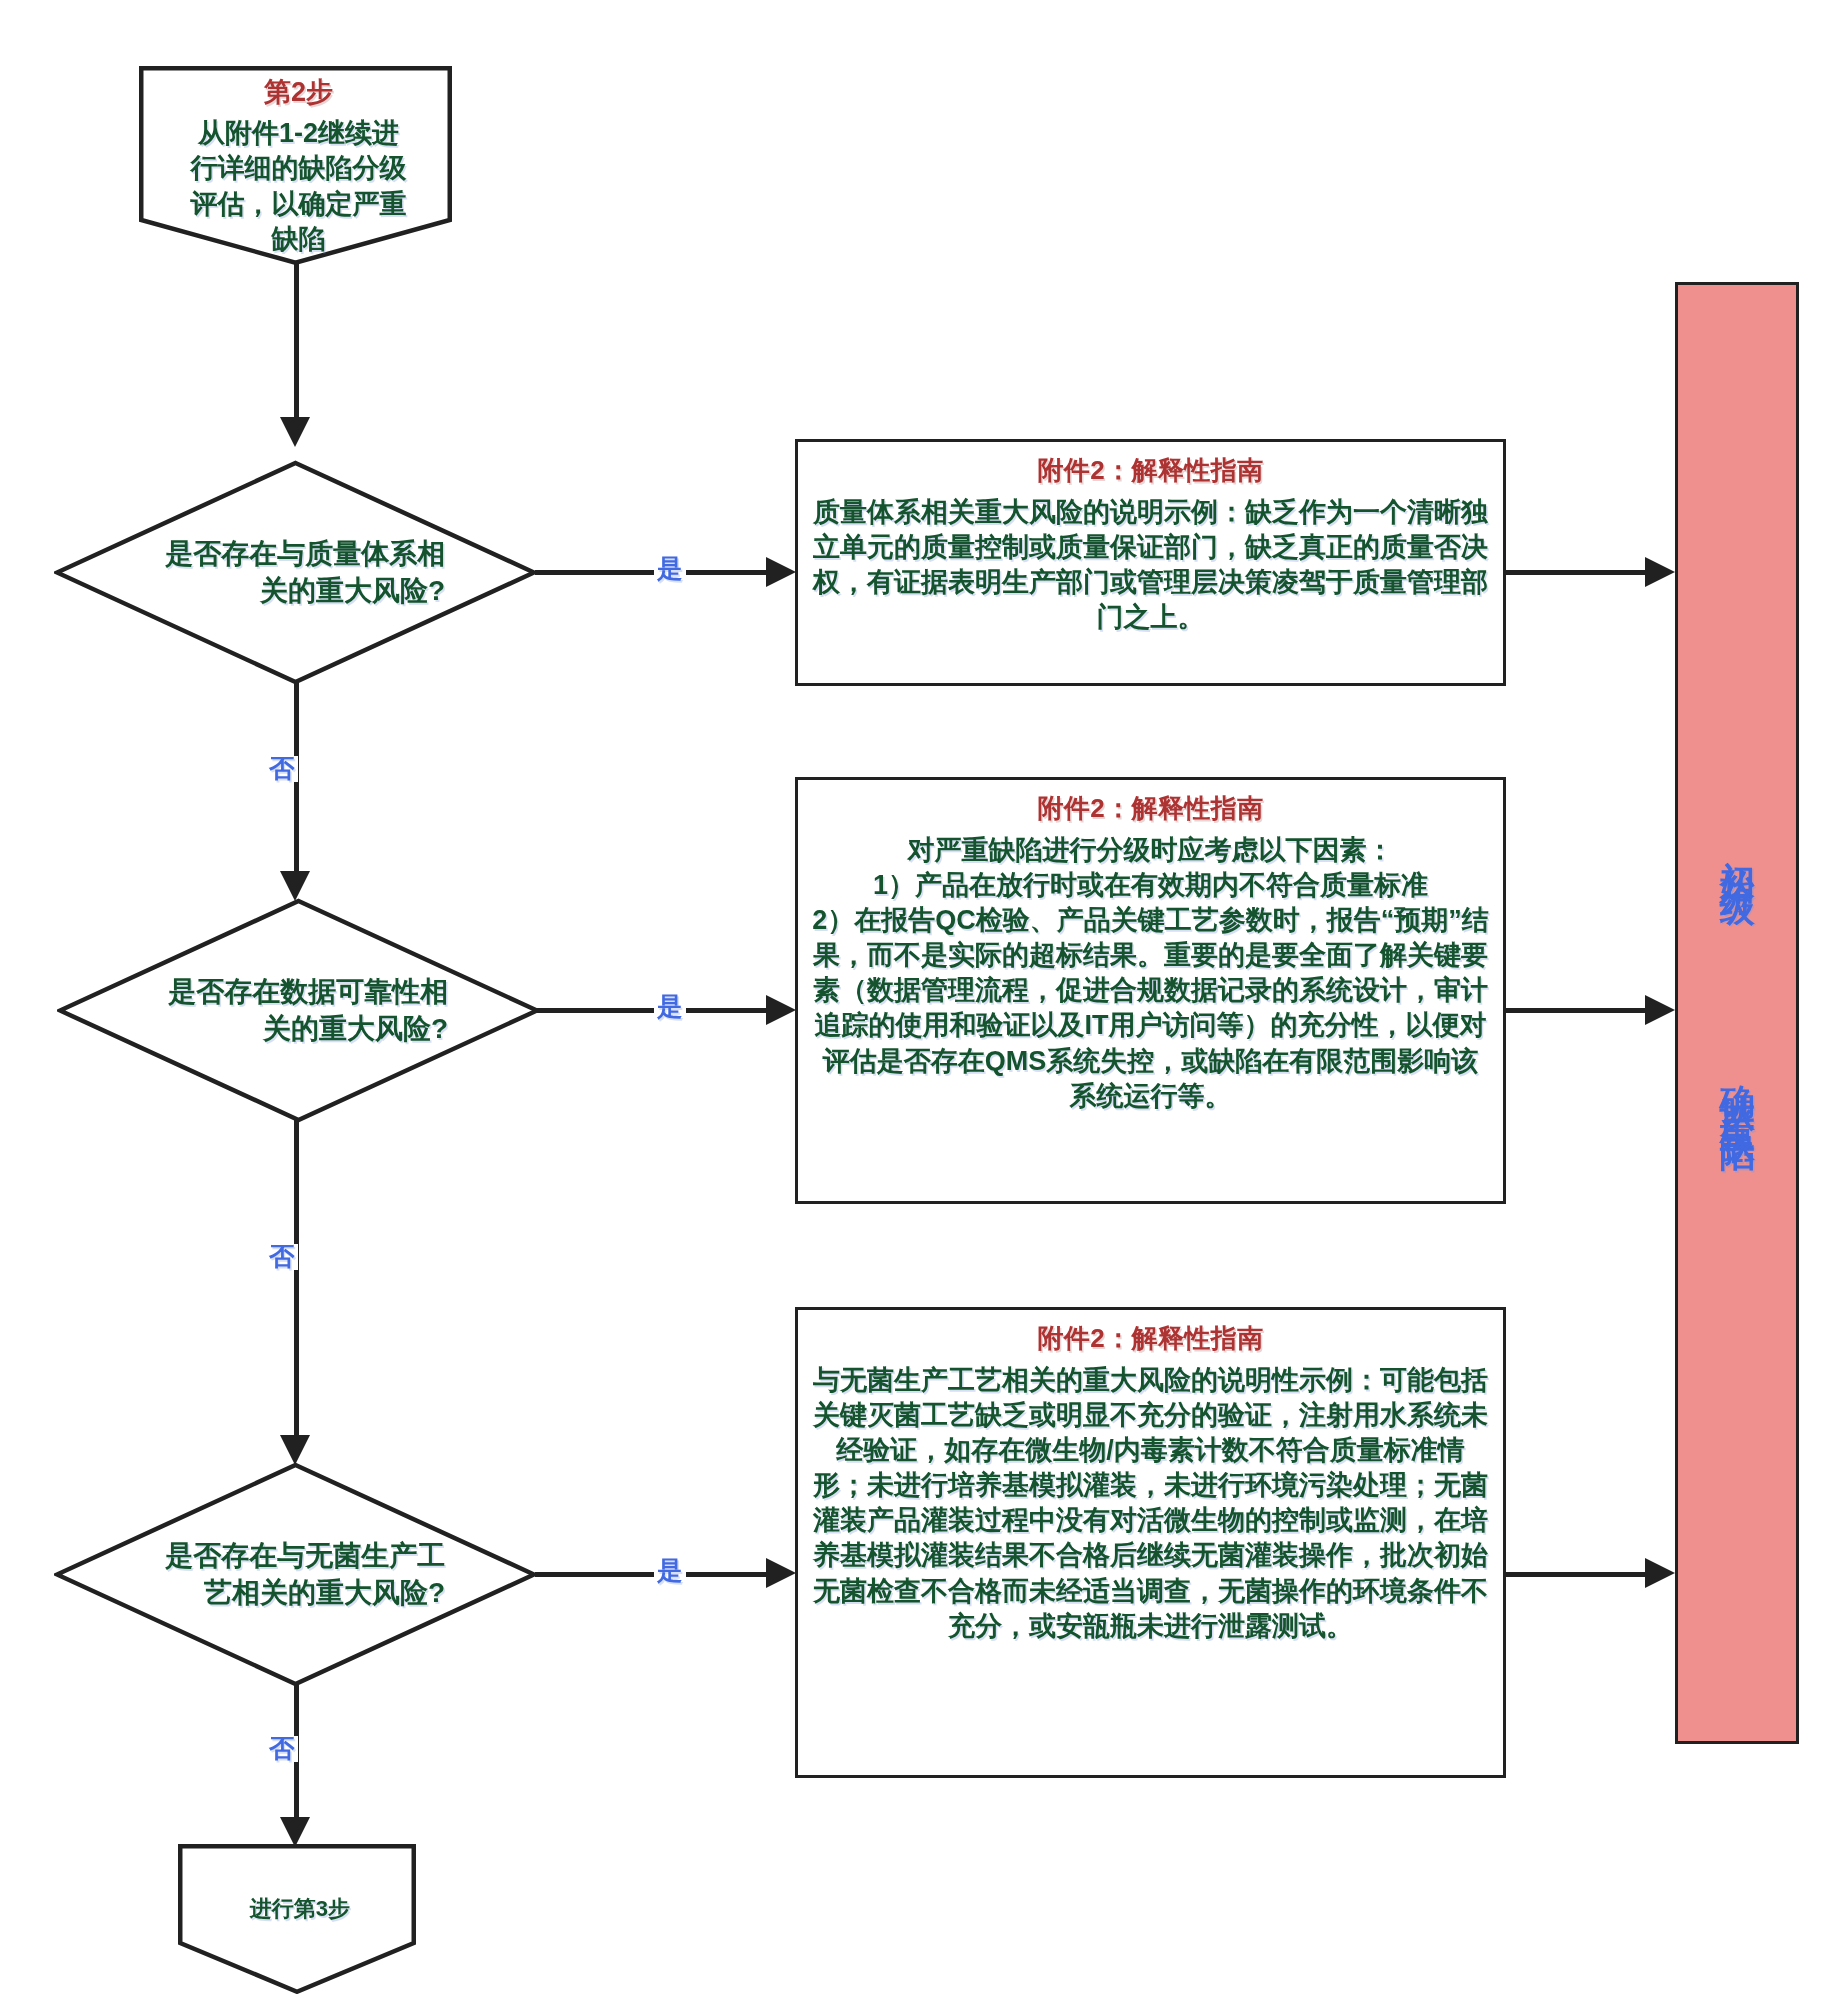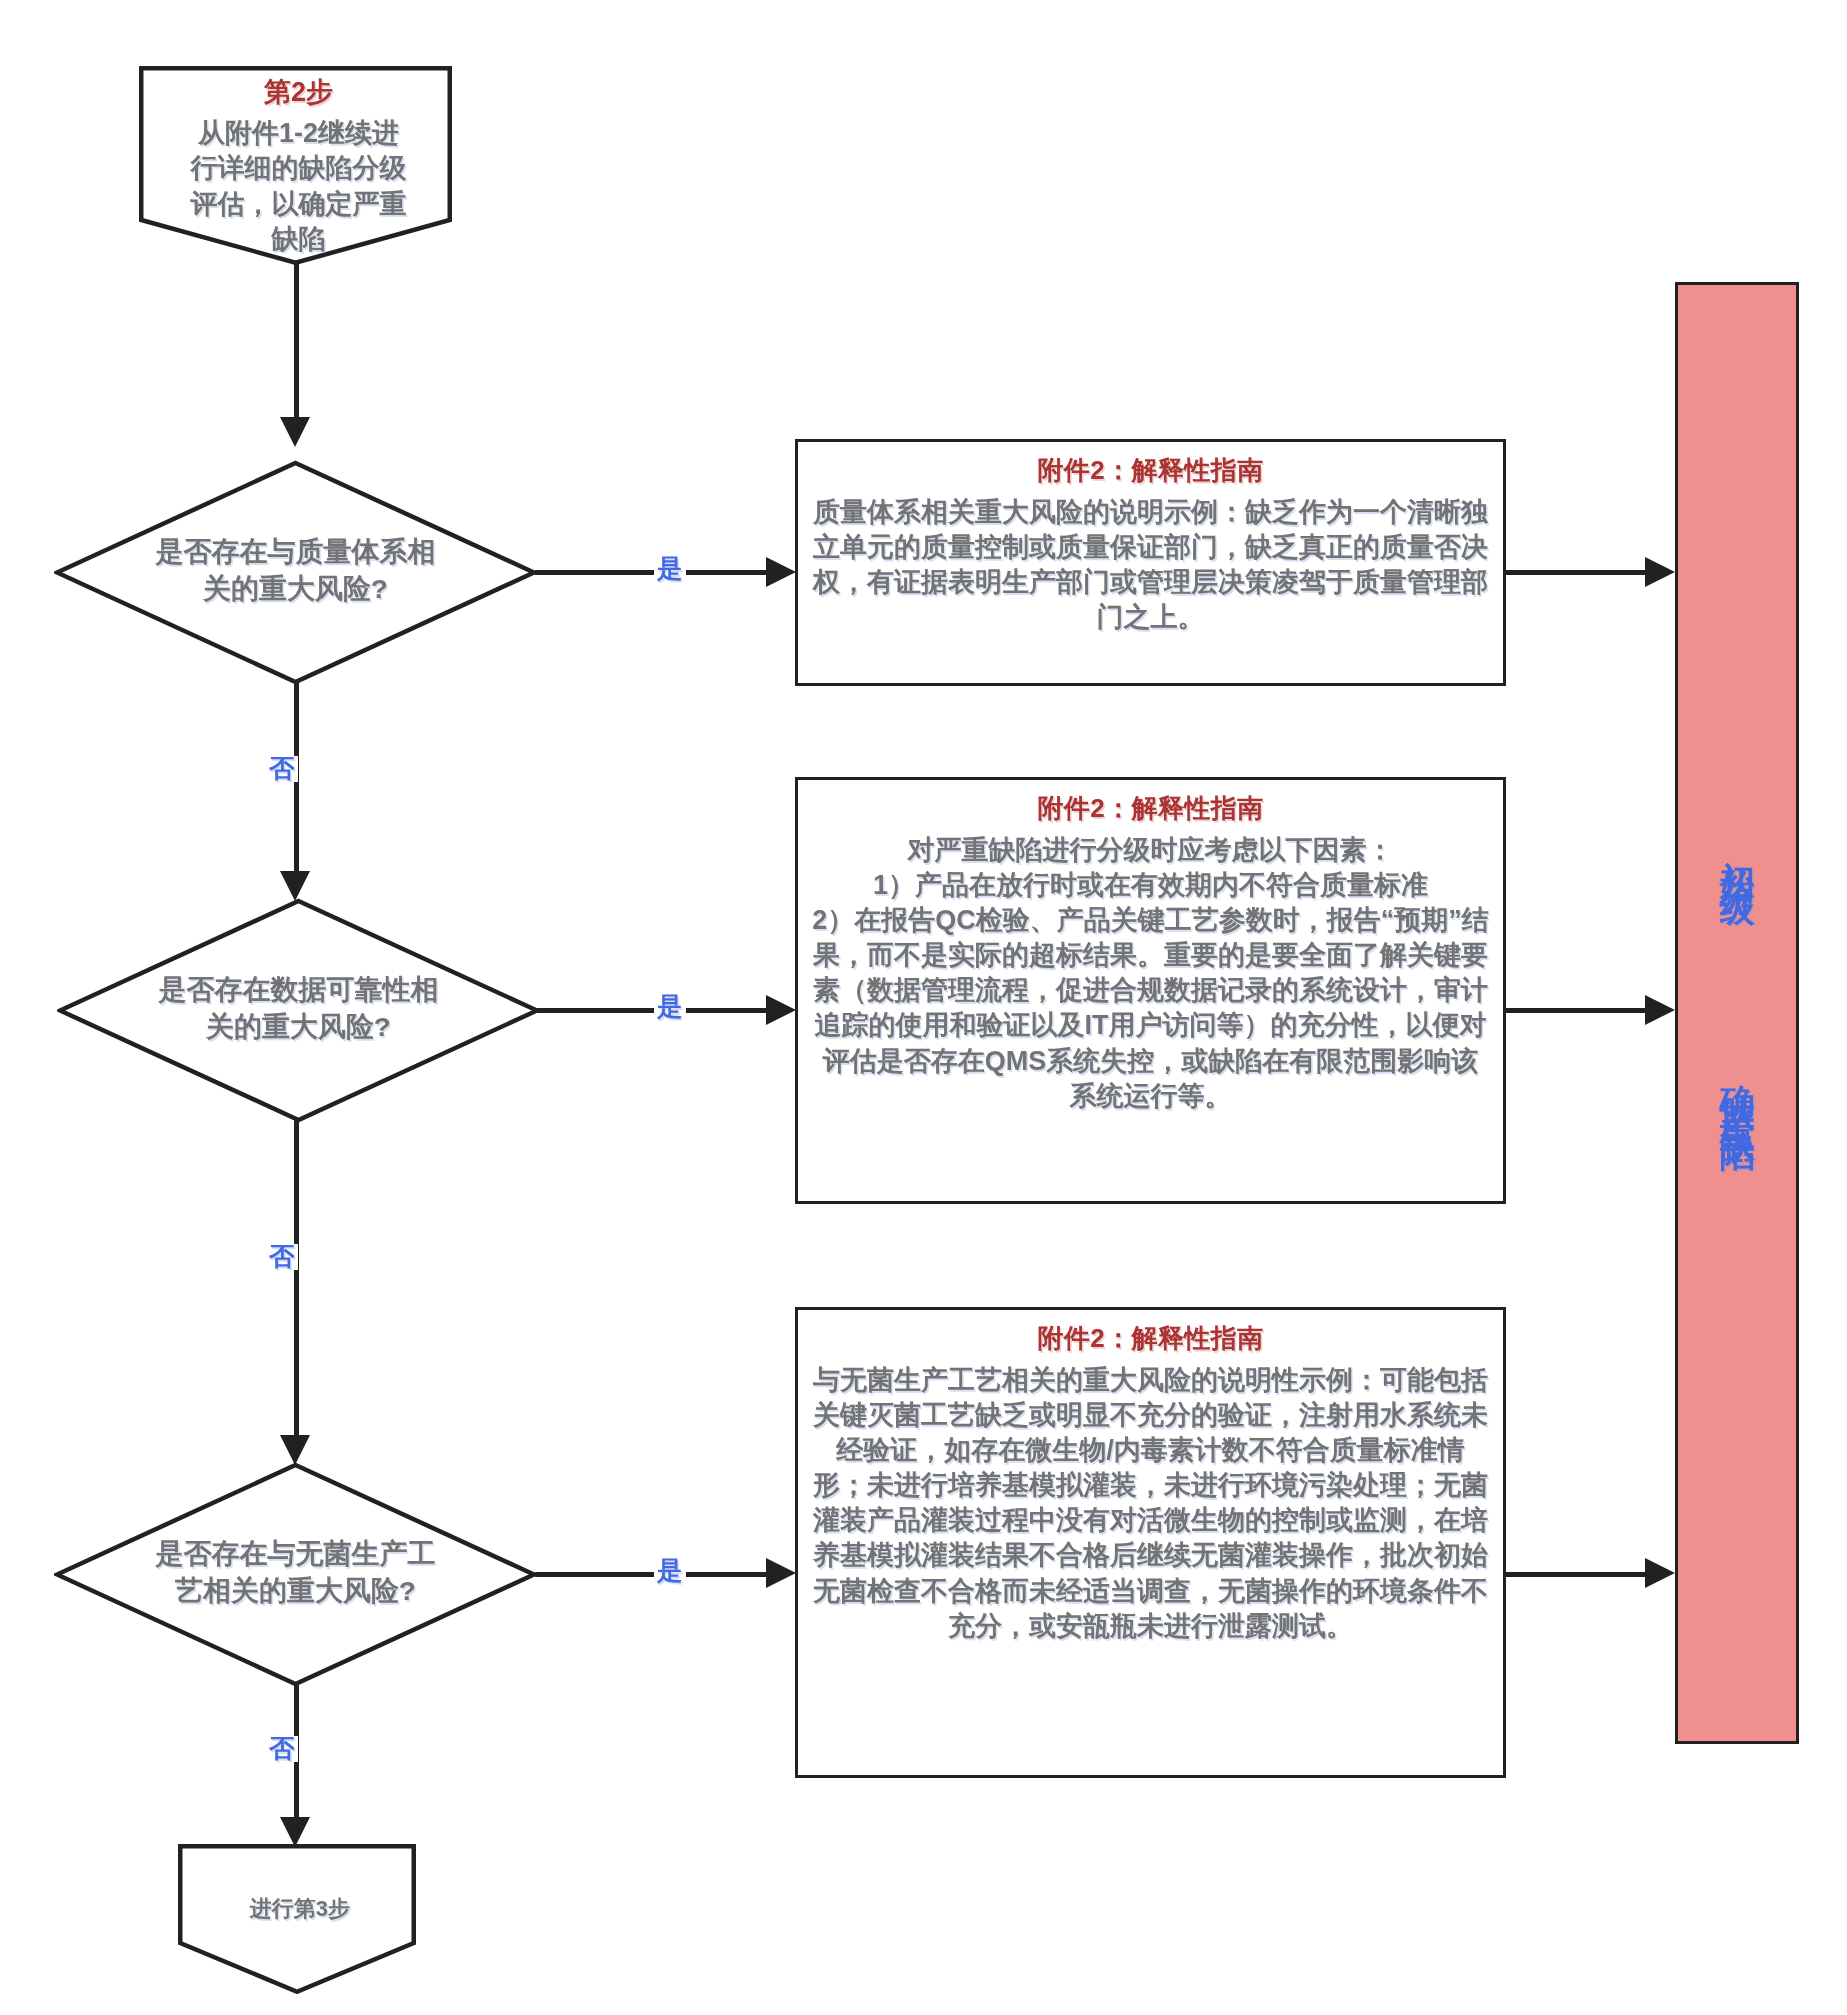--- a/index.html
+++ b/index.html
@@ -10,21 +10,21 @@
   #canvas{
     position:relative;
     width:1847px;
     height:2015px;
     background:#ffffff;
     overflow:hidden;
   }
 
   
   .blue-text{
-    color:#737373;
+    color:#14532d;
     font-weight:bold;
     text-shadow:1.5px 1.5px 0 rgba(120,150,220,.30);
   }
   .red-head{
     color:#ad3232;
     font-weight:bold;
     text-shadow:1.5px 1.5px 0 rgba(180,120,120,.30);
   }
 
   
@@ -41,22 +41,21 @@
   }
   .pent-svg{position:absolute;left:0;top:0;width:100%;height:100%;}
   .pent-inner{position:relative;z-index:2;width:86%;}
 
   
   .diamond{
     position:absolute;
     display:flex;
     align-items:center;
     justify-content:center;
-    text-align:center;
-    font-family:Liberation Mono, monospace;
+    text-align:right;
   }
   .dia-svg{position:absolute;left:0;top:0;width:100%;height:100%;}
   .dia-label{
     position:relative;z-index:2;
     width:62%;
     line-height:1.32;
     font-size:28px;
   }
 
   

